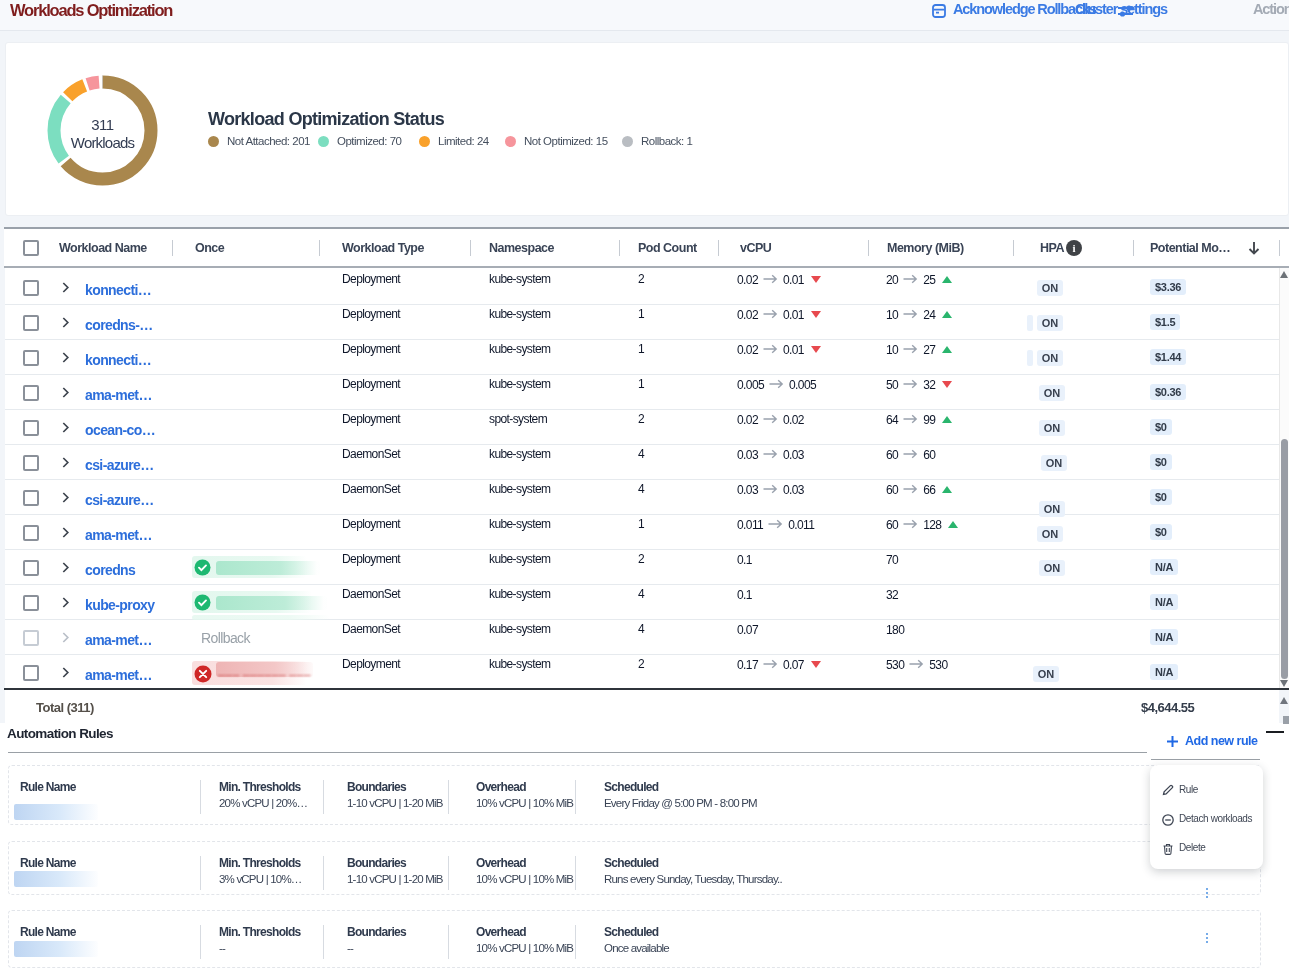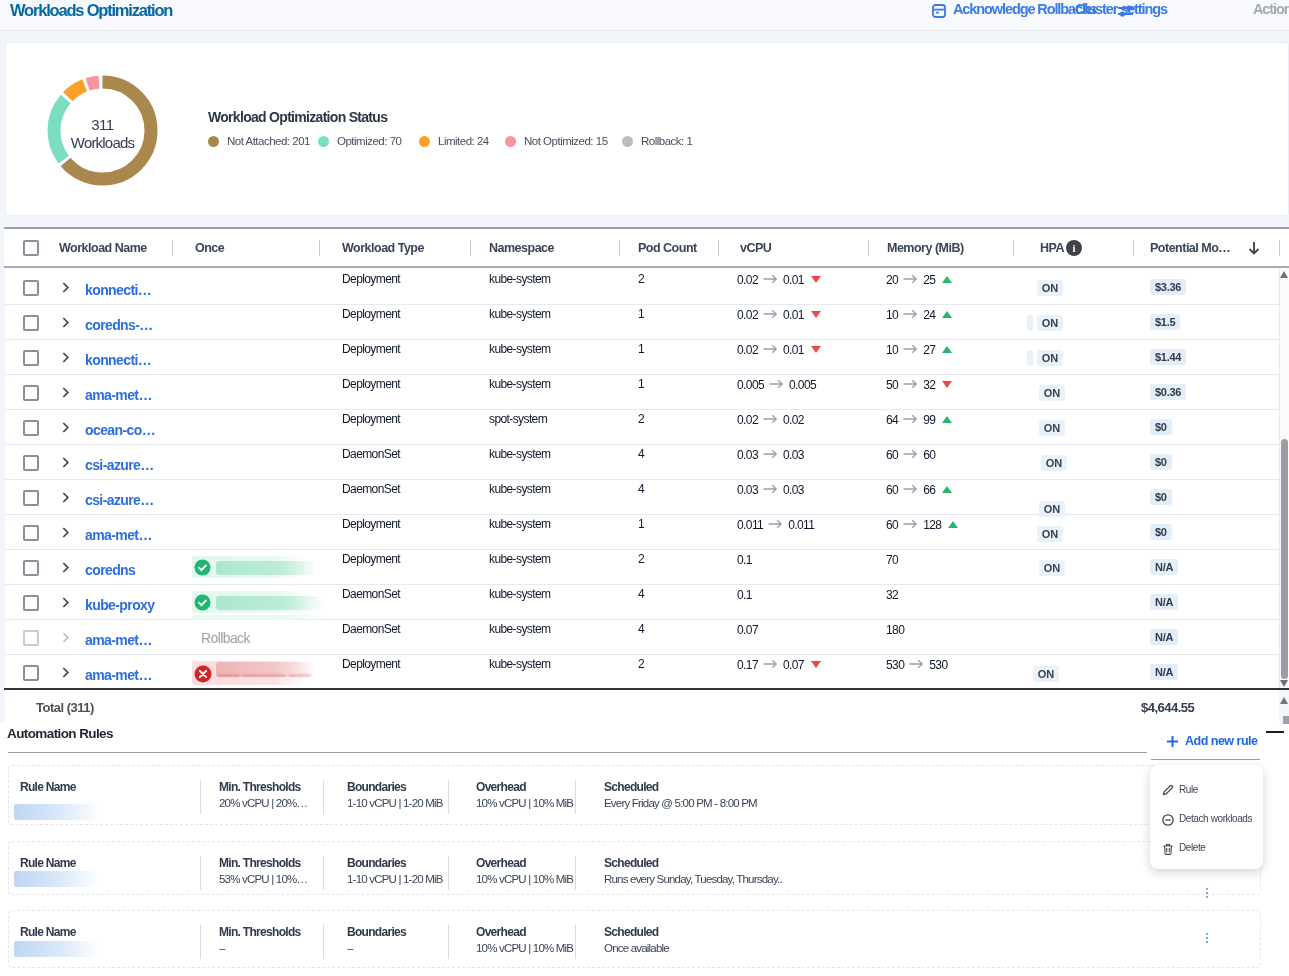--- a/index.html
+++ b/index.html
@@ -1,25 +1,25 @@
 <!DOCTYPE html>
 <html><head><meta charset="utf-8"><style>
 *{margin:0;padding:0;box-sizing:border-box}
 html,body{width:1289px;height:976px;overflow:hidden;font-family:"Liberation Sans",sans-serif;background:#f2f5f9;position:relative}
 .abs{position:absolute}
 
 .topbar{position:absolute;left:0;top:0;width:1289px;height:31px;background:#f7f9fc;border-bottom:1px solid #e4e8ee}
-.h1{position:absolute;left:10px;top:1px;font-size:16.5px;letter-spacing:-1.2px;font-weight:bold;color:#0369a1}
+.h1{position:absolute;left:10px;top:1px;font-size:16.5px;letter-spacing:-1.2px;font-weight:bold;color:#7f1d1d}
 .toplink{position:absolute;top:1px;font-size:14.5px;letter-spacing:-1.1px;font-weight:bold;color:#3b7be4}
 .topaction{position:absolute;top:1px;font-size:14.5px;letter-spacing:-1.1px;font-weight:bold;color:#a4abb5}
 
 .card{position:absolute;left:5px;top:42px;width:1284px;height:174px;background:#fff;border:1px solid #eceff3;border-radius:3px}
 .dtx1{position:absolute;left:47px;top:116px;width:111px;text-align:center;font-size:15px;letter-spacing:-0.5px;color:#323c52}
 .dtx2{position:absolute;left:30px;top:134px;width:145px;text-align:center;font-size:15px;letter-spacing:-0.8px;color:#323c52}
-.ltitle{position:absolute;left:208px;top:109px;font-size:14px;letter-spacing:-0.7px;font-weight:bold;color:#2b3748}
+.ltitle{position:absolute;left:208px;top:109px;font-size:18px;letter-spacing:-0.7px;font-weight:bold;color:#2b3748}
 .leg{position:absolute;top:135px;font-size:11.5px;letter-spacing:-0.5px;color:#454f5e;white-space:nowrap}
 .dot{display:inline-block;width:11px;height:11px;border-radius:50%;margin-right:8px;vertical-align:-1.5px}
 
 .thead-top{position:absolute;left:4px;top:227px;width:1285px;height:2px;background:#9aa1aa}
 .thead{position:absolute;left:4px;top:229px;width:1285px;height:37px;background:#fff}
 .thead-bot{position:absolute;left:4px;top:266px;width:1285px;height:2px;background:#a7adb5}
 .th{position:absolute;top:241px;font-size:12.5px;letter-spacing:-0.5px;font-weight:bold;color:#3a4456;z-index:3}
 .sep{position:absolute;top:240px;width:1px;height:16px;background:#c6cbd2;z-index:3}
 .tbody{position:absolute;left:5px;top:268px;width:1274px;height:422px;background:#fff}
 .trow{position:absolute;left:5px;width:1274px;height:35px;border-bottom:1px solid #e6eaee;background:#fff}
@@ -385,21 +385,21 @@
 <span class="rl" style="left:604px;top:780px">Scheduled</span>
 <span class="rv" style="left:604px;top:797px">Every Friday @ 5:00 PM - 8:00 PM</span>
 <div class="vsep" style="left:200px;top:780px;height:34px"></div>
 <div class="vsep" style="left:323px;top:780px;height:34px"></div>
 <div class="vsep" style="left:448px;top:780px;height:34px"></div>
 <div class="vsep" style="left:575px;top:780px;height:34px"></div>
 <div class="rcard" style="top:841px;height:54px"></div>
 <span class="rl" style="left:20px;top:856px">Rule Name</span>
 <div class="pill" style="top:871px;width:84px"></div>
 <span class="rl" style="left:219px;top:856px">Min. Thresholds</span>
-<span class="rv" style="left:219px;top:873px">53% vCPU | 10%…</span>
+<span class="rv" style="left:219px;top:873px">3% vCPU | 10%…</span>
 <span class="rl" style="left:347px;top:856px">Boundaries</span>
 <span class="rv" style="left:347px;top:873px">1-10 vCPU | 1-20 MiB</span>
 <span class="rl" style="left:476px;top:856px">Overhead</span>
 <span class="rv" style="left:476px;top:873px">10% vCPU | 10% MiB</span>
 <span class="rl" style="left:604px;top:856px">Scheduled</span>
 <span class="rv" style="left:604px;top:873px">Runs every Sunday, Tuesday, Thursday..</span>
 <div class="vsep" style="left:200px;top:856px;height:34px"></div>
 <div class="vsep" style="left:323px;top:856px;height:34px"></div>
 <div class="vsep" style="left:448px;top:856px;height:34px"></div>
 <div class="vsep" style="left:575px;top:856px;height:34px"></div>

